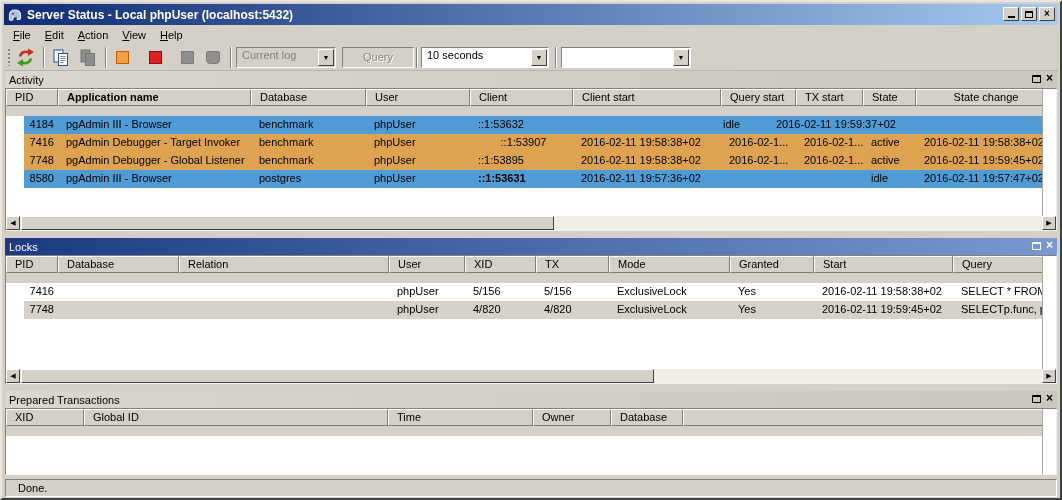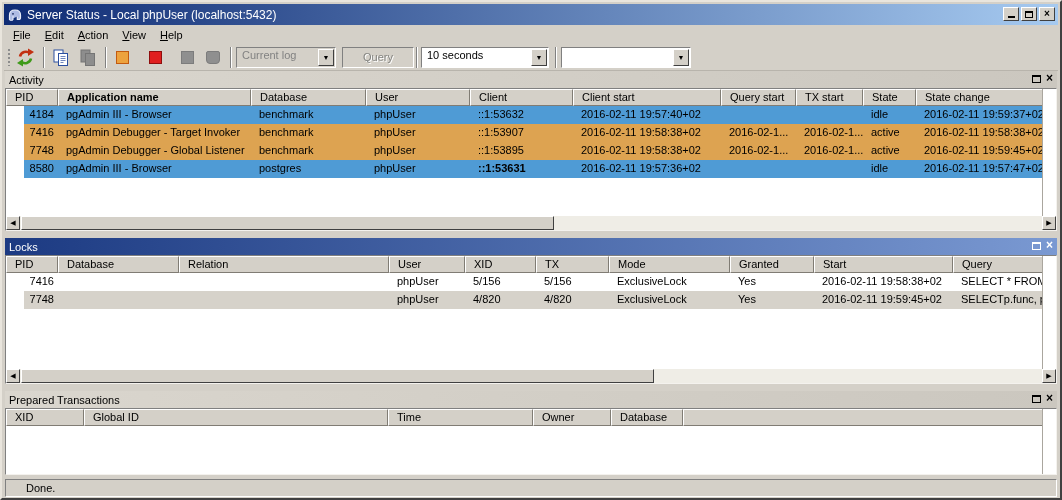--- a/index.html
+++ b/index.html
@@ -8,21 +8,21 @@
     position:relative;width:1062px;height:500px;
     background:var(--chrome,#d4d0c8);
     border:2px solid;border-color:#e9e5dd #404040 #404040 #e9e5dd;
     font-family:"Liberation Sans",sans-serif;font-size:11px;color:#000;
     overflow:hidden;
   }
   
   .titlebar{position:absolute;left:2px;right:2px;top:2px;height:21px;
     background:linear-gradient(90deg,var(--title-left,#0e2b74),var(--title-right,#a6caf0));
     display:flex;align-items:center;padding-left:3px;}
-  .title{color:#fff;font-weight:normal;font-size:12px;margin-left:4px;white-space:nowrap;}
+  .title{color:#fff;font-weight:bold;font-size:12px;margin-left:4px;white-space:nowrap;}
   .app-icon{width:16px;height:16px;display:inline-block;}
   .winbtns{position:absolute;right:3px;top:3px;display:flex;gap:0;}
   .wbtn{width:16px;height:14px;background:var(--chrome,#d4d0c8);
     border:1px solid;border-color:#fff #404040 #404040 #fff;
     display:flex;align-items:center;justify-content:center;margin-left:2px;
     font-size:10px;font-weight:bold;line-height:10px;}
   .glyph-min{width:7px;height:2px;background:#000;margin-top:6px;}
   .glyph-max{width:8px;height:7px;border:1px solid #000;border-top:2px solid #000;}
   
   .menubar{position:absolute;left:2px;right:2px;top:23px;height:19px;display:flex;align-items:center;padding-left:2px;}
@@ -49,41 +49,41 @@
   
   .panel{position:absolute;left:3px;right:3px;}
   .pcaption{position:absolute;left:0;right:0;top:0;height:17px;display:flex;align-items:center;padding-left:4px;}
   .pcaption.inactive{background:linear-gradient(90deg,var(--caption-inactive-left,#dad6ce),var(--caption-inactive-right,#cbc7bf));color:#000;}
   .pcaption.active{background:linear-gradient(90deg,var(--caption-active-left,#1c3a82),var(--caption-active-right,#7a99d2));color:#fff;}
   .pcap-btns{position:absolute;right:4px;top:2px;display:flex;align-items:center;gap:5px;}
   .pbtn-pin{width:9px;height:8px;border:1px solid currentColor;border-top:2px solid currentColor;display:inline-block;}
   .pbtn-x{font-size:12px;font-weight:bold;line-height:11px;display:inline-block;}
   .grid{position:absolute;left:0;right:0;top:17px;bottom:0;background:#fff;
     border:1px solid;border-color:#808080 #f4f2ee #f4f2ee #808080;overflow:hidden;}
-  .thead{display:flex;height:17px;background:var(--chrome,#d4d0c8);}
+  .thead{display:flex;height:27px;background:var(--chrome,#d4d0c8);}
   .hcell{height:17px;background:var(--chrome,#d4d0c8);
     border-top:1px solid #fff;border-left:1px solid #fff;
     border-right:1px solid #807c74;border-bottom:1px solid #807c74;
     padding:1px 0 0 8px;white-space:nowrap;overflow:hidden;flex:none;}
   .trow{display:flex;height:18px;}
   .tcell{height:18px;padding:2px 4px 0 8px;white-space:nowrap;overflow:hidden;flex:none;}
   .vstrip{position:absolute;top:0;right:0;width:14px;bottom:14px;background:#fff;border-left:1px solid #aaa69e;}
   .vstrip.full{bottom:0;}
   .hscroll{position:absolute;left:0;right:0;bottom:0;height:14px;background:var(--scroll-track,#efede6);}
   .sarrow{position:absolute;top:0;width:14px;height:14px;background:var(--chrome,#d4d0c8);
     border:1px solid;border-color:#fff #404040 #404040 #fff;
     font-size:7px;text-align:center;line-height:12px;color:#000;}
   .sarrow.left{left:0;}
   .sarrow.right{right:0;}
   .sthumb{position:absolute;top:0;height:14px;background:var(--chrome,#d4d0c8);
     border:1px solid;border-color:#fff #404040 #404040 #fff;}
   
   .statusbar{position:absolute;left:2px;right:2px;top:477px;height:18px;padding:0;}
   .statusfield{position:absolute;left:1px;right:1px;top:0;bottom:0;
-    border:1px solid;border-color:#808080 #fff #fff #808080;padding:2px 0 0 20px;background:var(--chrome,#d4d0c8);}
+    border:1px solid;border-color:#808080 #fff #fff #808080;padding:2px 0 0 12px;background:var(--chrome,#d4d0c8);}
   u{text-decoration:underline;}
 </style>
 </head>
 <body>
 
 <div class="win">
 
   <div class="titlebar">
     <span class="app-icon">
       <svg width="16" height="16" viewBox="0 0 16 16">
@@ -194,41 +194,40 @@
       <div class="thead">
           <div class="hcell" style="width: 52px;">PID</div>
           <div class="hcell" style="width: 193px; font-weight: bold;">Application name</div>
           <div class="hcell" style="width: 115px;">Database</div>
           <div class="hcell" style="width: 104px;">User</div>
           <div class="hcell" style="width: 103px;">Client</div>
           <div class="hcell" style="width: 148px;">Client start</div>
           <div class="hcell" style="width: 75px;">Query start</div>
           <div class="hcell" style="width: 67px;">TX start</div>
           <div class="hcell" style="width: 53px;">State</div>
-          <div class="hcell" style="width: 132px;">State change</div>
+          <div class="hcell" style="width: 132px; text-align: center;">State change</div>
         </div>
       <div class="tbody">
           <div class="trow" style="background: linear-gradient(90deg, rgb(255, 255, 255) 0px, rgb(255, 255, 255) 18px, rgb(79, 155, 213) 18px);">
             <div class="tcell" style="width: 52px; text-align: right; padding-right: 4px;">4184</div>
             <div class="tcell" style="width: 193px;">pgAdmin III - Browser</div>
             <div class="tcell" style="width: 115px;">benchmark</div>
             <div class="tcell" style="width: 104px;">phpUser</div>
             <div class="tcell" style="width: 103px;">::1:53632</div>
-            <div class="tcell" style="width: 148px;">2016-02-11 19:57:40+02</div>
             <div class="tcell" style="width: 75px;"></div>
             <div class="tcell" style="width: 67px;"></div>
             <div class="tcell" style="width: 53px;">idle</div>
             <div class="tcell" style="width: 132px;">2016-02-11 19:59:37+02</div>
           </div>
           <div class="trow" style="background: linear-gradient(90deg, rgb(255, 255, 255) 0px, rgb(255, 255, 255) 18px, rgb(221, 163, 81) 18px);">
             <div class="tcell" style="width: 52px; text-align: right; padding-right: 4px;">7416</div>
             <div class="tcell" style="width: 193px;">pgAdmin Debugger - Target Invoker</div>
             <div class="tcell" style="width: 115px;">benchmark</div>
             <div class="tcell" style="width: 104px;">phpUser</div>
-            <div class="tcell" style="width: 103px;">::1:53907</div>
+            <div class="tcell" style="width: 103px; text-align: center;">::1:53907</div>
             <div class="tcell" style="width: 148px;">2016-02-11 19:58:38+02</div>
             <div class="tcell" style="width: 75px;">2016-02-1...</div>
             <div class="tcell" style="width: 67px;">2016-02-1...</div>
             <div class="tcell" style="width: 53px;">active</div>
             <div class="tcell" style="width: 132px;">2016-02-11 19:58:38+02</div>
           </div>
           <div class="trow" style="background: linear-gradient(90deg, rgb(255, 255, 255) 0px, rgb(255, 255, 255) 18px, rgb(221, 163, 81) 18px);">
             <div class="tcell" style="width: 52px; text-align: right; padding-right: 4px;">7748</div>
             <div class="tcell" style="width: 193px;">pgAdmin Debugger - Global Listener</div>
             <div class="tcell" style="width: 115px;">benchmark</div>

